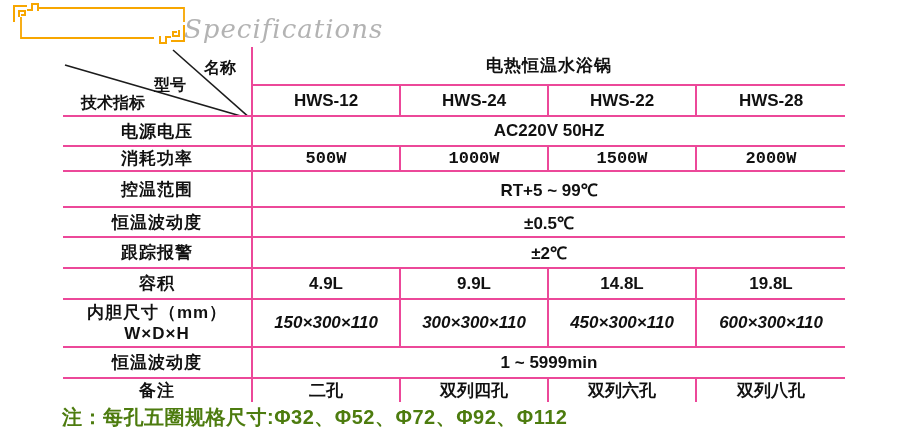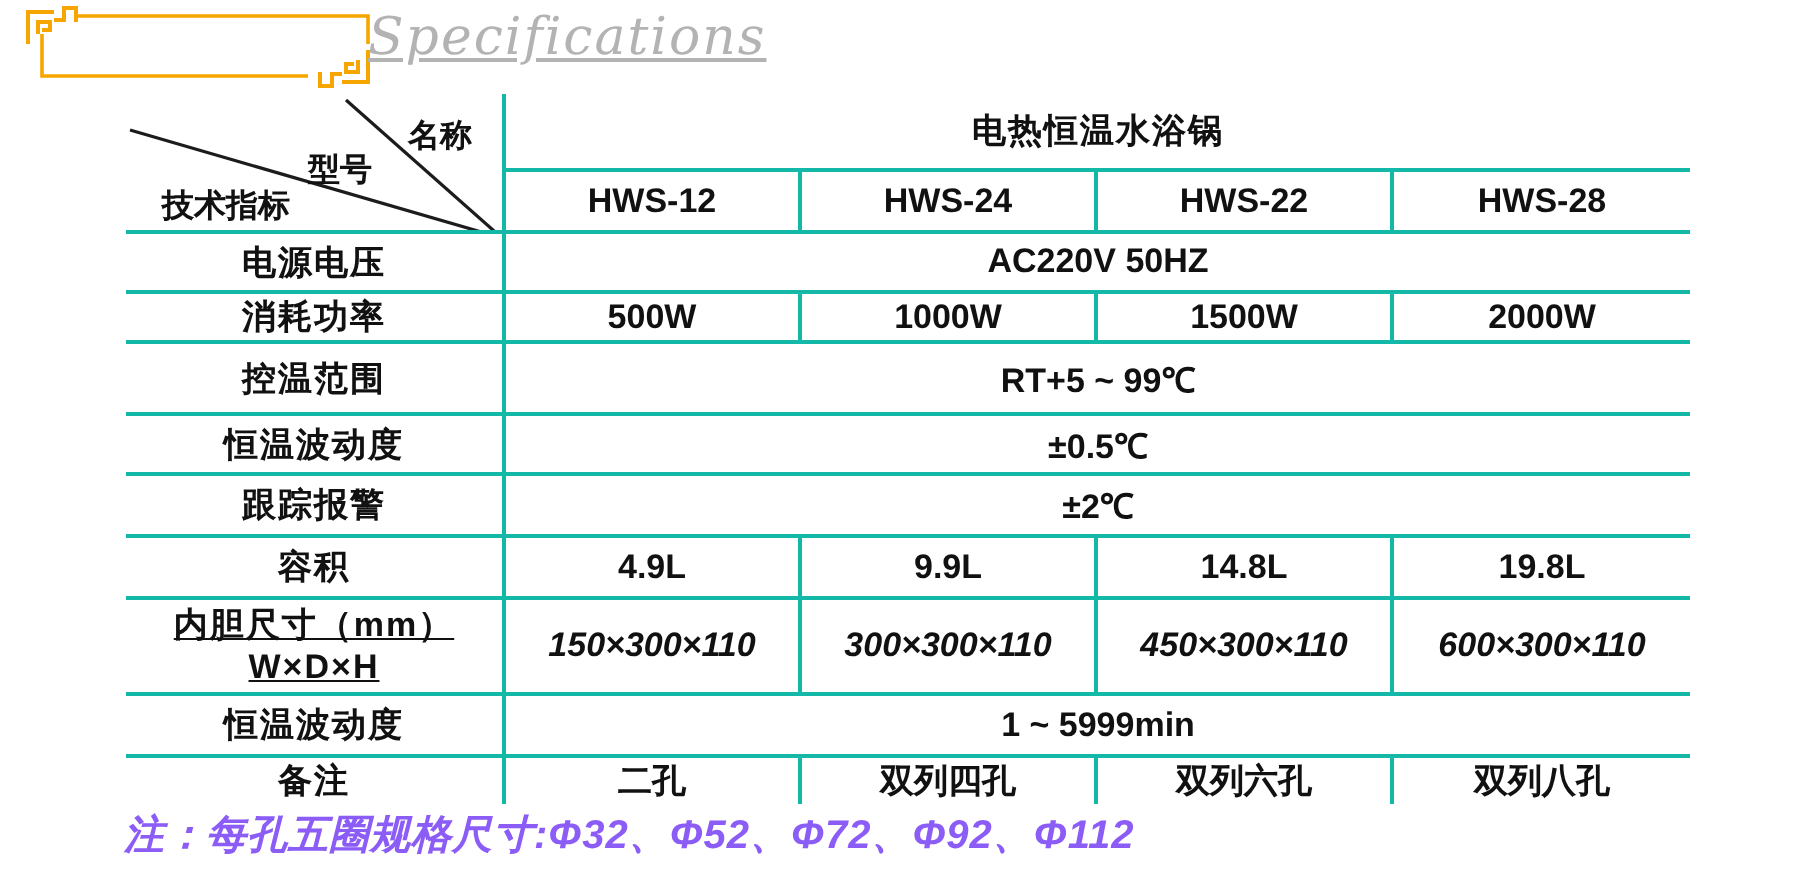--- a/index.html
+++ b/index.html
@@ -9,57 +9,56 @@
   }
   
   .title-wrap{position:absolute;left:8px;top:1px;width:184px;height:46px;}
   .title-frame{position:absolute;left:0;top:0;}
   .title-zh{
     position:absolute;left:32px;top:9px;width:124px;
     font-size:25px;font-weight:700;color:#F7A600;
     letter-spacing:4px;text-align:center;white-space:nowrap;
   }
   .title-en{
-    position:absolute;left:184px;top:4px;
+    position:absolute;left:184px;top:14px;
     font-family:"DejaVu Serif", serif;font-style:italic;
-    font-size:26px;color:#b3b3b3;letter-spacing:1px;text-decoration:underline;
+    font-size:26px;color:#b3b3b3;letter-spacing:1px;
   }
   
   table.spec{
     position:absolute;left:63px;top:47px;width:782px;
     border-collapse:collapse;table-layout:fixed;color:#111;
   }
   table.spec td{
-    border:2px solid #14b8a6;text-align:center;vertical-align:middle;
+    border:2px solid #ec4899;text-align:center;vertical-align:middle;
     padding:0;font-size:17px;font-weight:700;overflow:hidden;
   }
   table.spec td:first-child{border-left:none;}
   table.spec tr td:last-child{border-right:none;text-align:center;}
   table.spec tr:first-child td{border-top:none;}
   table.spec tr:last-child td{border-bottom:none;}
   tr.h38{height:38px;} tr.h31{height:31px;} tr.h30{height:30px;}
-  tr.h29{height:14px;} tr.h33{height:36px;} tr.h48{height:48px;}
+  tr.h29{height:14px;font-family:Liberation Mono, monospace;} tr.h33{height:36px;} tr.h48{height:48px;}
   tr.h24{height:24px;}
   td.lbl{font-size:18px;letter-spacing:1px;}
   td.dim{font-weight:400;font-size:16px;letter-spacing:0;font-style:italic;}
   td.product{font-size:18px;letter-spacing:1px;}
   
   td.corner{position:relative;padding:0;}
   td.corner .diag{position:absolute;left:0;top:0;}
   td.corner span{position:absolute;font-size:16px;font-weight:700;white-space:nowrap;text-align:center;}
   .c-top{left:141px;top:11px;}
   .c-mid{left:91px;top:28px;}
   .c-bot{left:18px;top:46px;}
-  .lbl-line2{display:block;line-height:1.25;text-decoration:underline;}
+  .lbl-line2{display:block;line-height:1.25;}
   
   .note{
     position:absolute;left:62px;top:404px;
-    font-size:20px;font-weight:700;color:#8b5cf6;letter-spacing:0.5px;
+    font-size:20px;font-weight:700;color:#4d7c0f;letter-spacing:0.5px;
     white-space:nowrap;
-    font-style:italic;
   }
 </style>
 </head>
 <body>
 
 <div class="title-wrap">
   <svg class="title-frame" width="184" height="46" viewBox="0 0 184 46">
     <defs>
       <g id="fret" fill="none" stroke="#F7A600" stroke-width="2">
         <path d="M2,20 V4 H15"></path>

